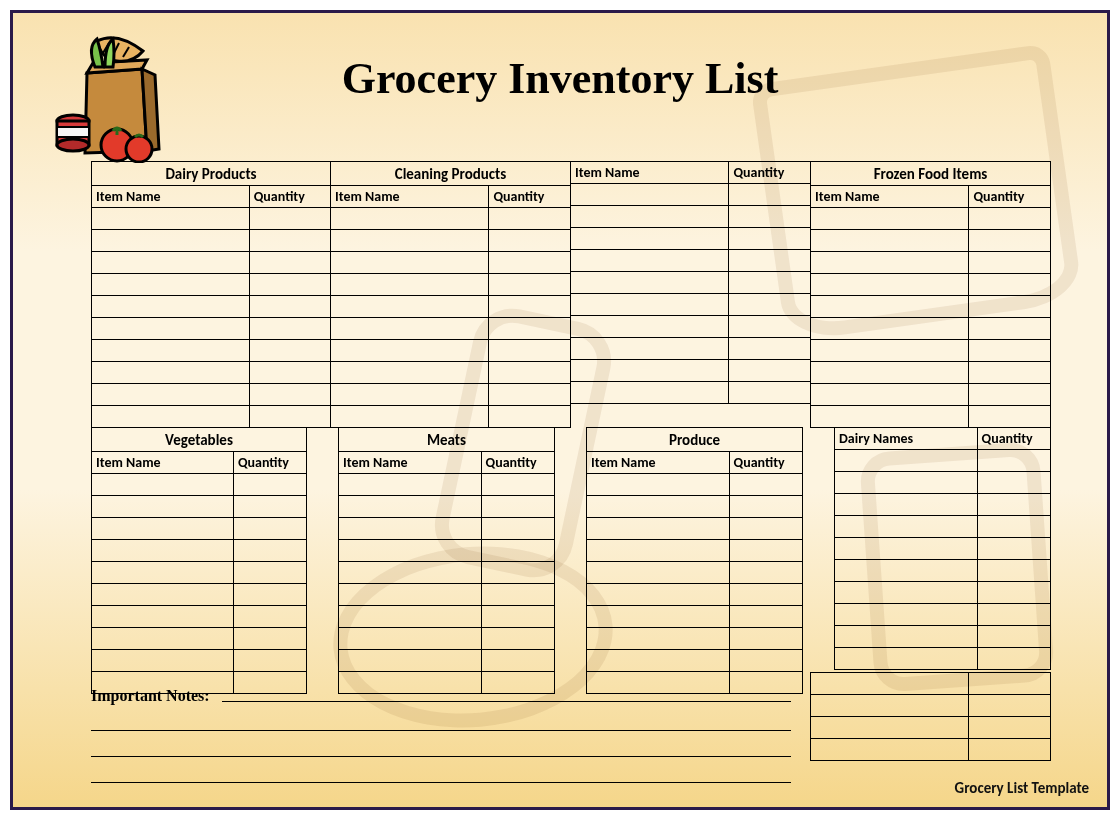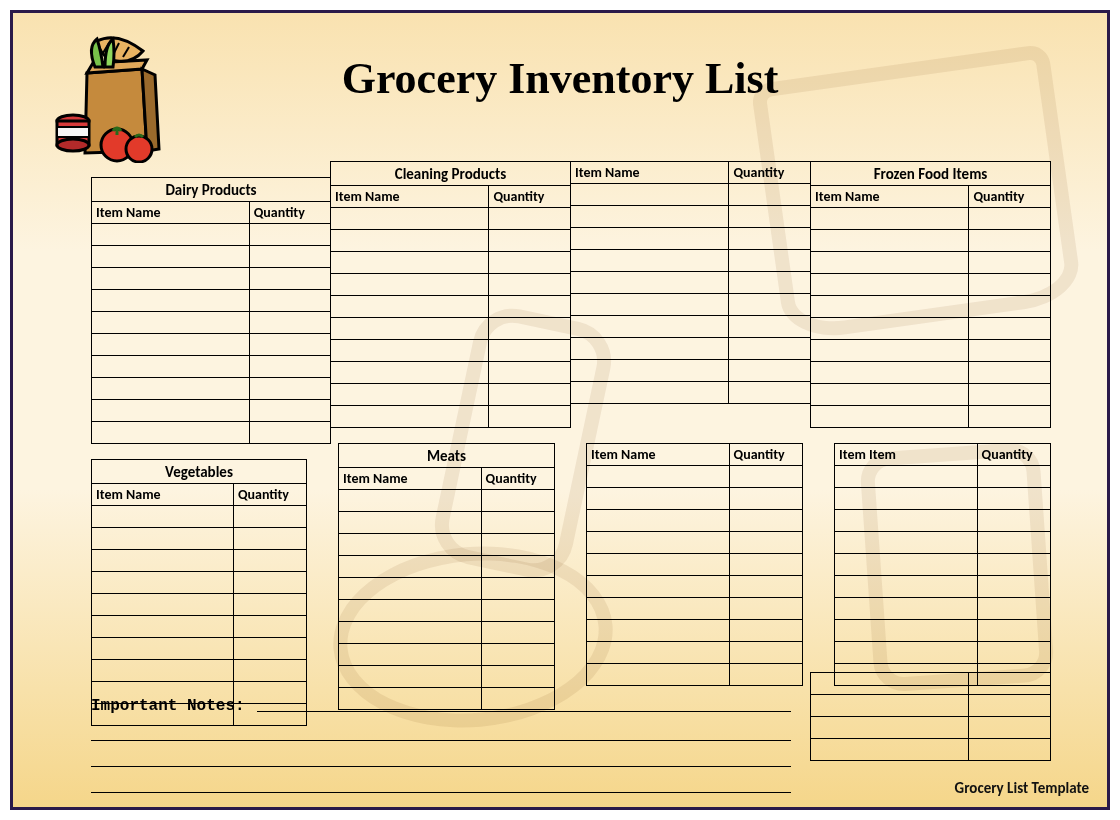--- a/index.html
+++ b/index.html
@@ -86,42 +86,42 @@
   }
   .cat-table td { }
 
   .row4 > .cat-block + .cat-block .cat-table th,
   .row4 > .cat-block + .cat-block .cat-table td {
     border-left: 1px solid #000;
   }
 
   
   .row4 .cat-block { margin-left: -1px; }
-  .row4 .cat-block:first-child { margin-left: 0; margin-top: 16px; }
+  .row4 .cat-block:first-child { margin-left: 0; }
 
   
   .row4.second { margin-top: -1px; gap: 32px; }
 
   
   .cat-table col.name { width: 66%; }
   .cat-table col.qty  { width: 34%; }
 
   
   .bottom-area {
     position: absolute;
     top: 660px;
     left: 78px;
     width: 960px;
     display: grid;
     grid-template-columns: 1fr 240px;
     gap: 0;
   }
   .notes-block {
-    font-family: Liberation Mono, monospace;
-    padding-top: 16px;
+    font-family: Liberation Serif, serif;
+    padding-top: 6px;
     padding-right: 20px;
     text-align: right;
   }
   .notes-label {
     font-weight: bold;
     font-size: 16px;
     display: inline-block;
     margin-right: 6px;
   }
   .note-line {
@@ -561,20 +561,23 @@
           </table>
         </div>
         <div class="cat-block">
           <table class="cat-table">
             <colgroup>
               <col class="name">
               <col class="qty">
             </colgroup>
             <thead>
               <tr>
+                <th class="cat-title" colspan="2">Produce</th>
+              </tr>
+              <tr>
                 <th class="sub">Item Name</th>
                 <th class="sub">Quantity</th>
               </tr>
             </thead>
             <tbody>
               <tr>
                 <td></td>
                 <td></td>
               </tr>
               <tr>
@@ -617,21 +620,21 @@
           </table>
         </div>
         <div class="cat-block">
           <table class="cat-table">
             <colgroup>
               <col class="name">
               <col class="qty">
             </colgroup>
             <thead>
               <tr>
-                <th class="sub">Item Item</th>
+                <th class="sub">Dairy Names</th>
                 <th class="sub">Quantity</th>
               </tr>
             </thead>
             <tbody>
               <tr>
                 <td></td>
                 <td></td>
               </tr>
               <tr>
                 <td></td>

